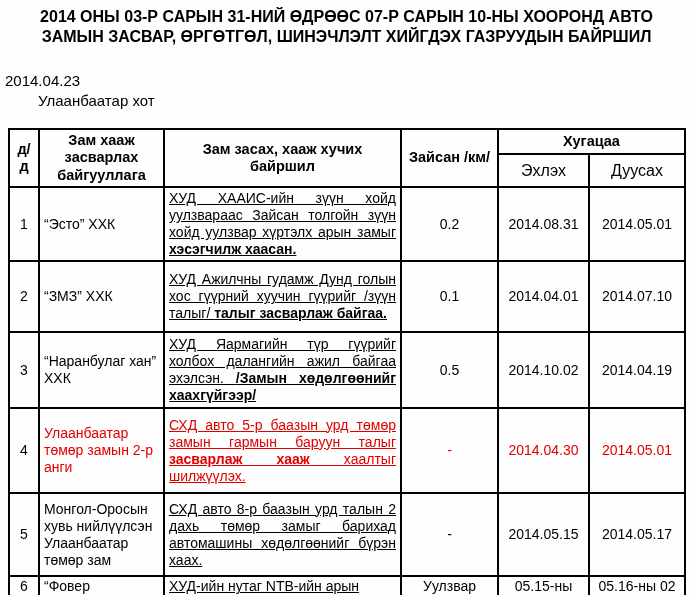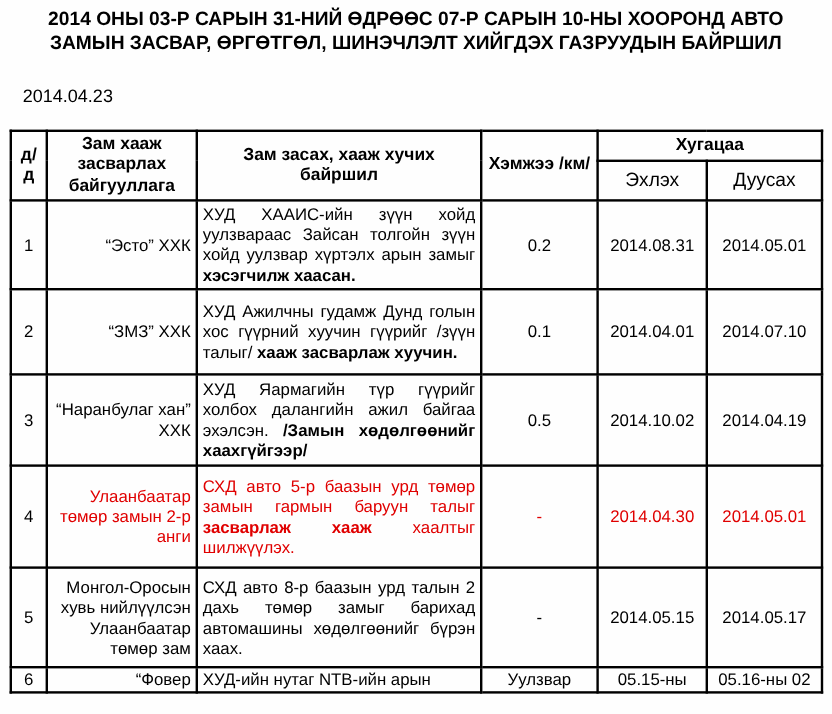--- a/index.html
+++ b/index.html
@@ -13,21 +13,21 @@
   }
   .page { width: 693px; height: 595px; overflow: hidden; }
   .title {
     font-size: 16px;
     font-weight: bold;
     text-align: center;
     line-height: 1.25;
     margin: 7px 26px 0 26px;
   }
   .meta { margin-top: 25px; font-size: 15px; line-height: 1.2; }
-  .doc-date { margin-left: 19px; }
+  .doc-date { margin-left: 5px; }
   .doc-city { margin-left: 38px; margin-top: 2px; }
   table.main {
     border-collapse: collapse;
     table-layout: fixed;
     width: 676px;
     margin: 18px 0 0 8px;
     font-size: 14px;
   }
   col.c-num   { width: 30px; }
   col.c-org   { width: 125px; }
@@ -44,78 +44,79 @@
   th {
     font-weight: bold;
     text-align: center;
     font-size: 14.5px;
     line-height: 1.2;
   }
   th.sub { font-weight: normal; font-size: 16px; height: 31px; }
   th.span-top { height: 24px; margin-left: 24px; }
   td { line-height: 17px; }
   td.num, td.size, td.date { text-align: center; }
-  td.org { text-align: right; }
-  td.loc { text-align: justify; }
+  td.org { text-align: left; }
+  td.loc { text-align: justify; text-decoration: underline; }
   .b { font-weight: bold; }
   tbody tr.red td { color: #e00000; }
   tbody tr.red td.num { color: #000; }
   tbody tr:nth-child(1) { height: 71px; }
   tbody tr:nth-child(2) { height: 71px; }
   tbody tr:nth-child(3) { height: 76px; }
   tbody tr:nth-child(4) { height: 85px; }
   tbody tr:nth-child(5) { height: 83px; }
   tbody tr:nth-child(6) { height: 20px; }
   tbody tr:nth-child(6) td { padding-top: 1px; padding-bottom: 1px; }
 </style>
 </head>
 <body>
 
 <div class="page">
   <div class="title">2014 ОНЫ 03-Р САРЫН 31-НИЙ ӨДРӨӨС 07-Р САРЫН 10-НЫ ХООРОНД АВТО ЗАМЫН ЗАСВАР, ӨРГӨТГӨЛ, ШИНЭЧЛЭЛТ ХИЙГДЭХ ГАЗРУУДЫН БАЙРШИЛ</div>
 
   <div class="meta">
     <div class="doc-date">2014.04.23</div>
+    <div class="doc-city">Улаанбаатар хот</div>
   </div>
 
   <table class="main">
     <colgroup>
       <col class="c-num">
         <col class="c-org">
         <col class="c-loc">
       <col class="c-size">
         <col class="c-start">
         <col class="c-end">
     </colgroup>
     <thead>
       <tr>
         <th rowspan="2">д/д</th>
         <th rowspan="2">Зам хааж засварлах байгууллага</th>
         <th rowspan="2">Зам засах, хааж хучих байршил</th>
-        <th rowspan="2">Хэмжээ /км/</th>
+        <th rowspan="2">Зайсан /км/</th>
         <th colspan="2" class="span-top">Хугацаа</th>
       </tr>
       <tr>
         <th class="sub">Эхлэх</th>
         <th class="sub">Дуусах</th>
       </tr>
     </thead>
     <tbody>
         <tr>
           <td class="num"><span>1</span></td>
           <td class="org"><span>“Эсто” ХХК</span></td>
           <td class="loc"><span>ХУД ХААИС-ийн зүүн хойд уулзвараас Зайсан толгойн зүүн хойд уулзвар хүртэлх арын замыг </span><span class="b">хэсэгчилж хаасан.</span></td>
           <td class="size"><span>0.2</span></td>
           <td class="date"><span>2014.08.31</span></td>
           <td class="date"><span>2014.05.01</span></td>
         </tr>
         <tr>
           <td class="num"><span>2</span></td>
           <td class="org"><span>“ЗМЗ” ХХК</span></td>
-          <td class="loc"><span>ХУД Ажилчны гудамж Дунд голын хос гүүрний хуучин гүүрийг /зүүн талыг/ </span><span class="b">хааж засварлаж хуучин.</span></td>
+          <td class="loc"><span>ХУД Ажилчны гудамж Дунд голын хос гүүрний хуучин гүүрийг /зүүн талыг/ </span><span class="b">талыг засварлаж байгаа.</span></td>
           <td class="size"><span>0.1</span></td>
           <td class="date"><span>2014.04.01</span></td>
           <td class="date"><span>2014.07.10</span></td>
         </tr>
         <tr>
           <td class="num"><span>3</span></td>
           <td class="org"><span>“Наранбулаг хан” ХХК</span></td>
           <td class="loc"><span>ХУД Яармагийн түр гүүрийг холбох далангийн ажил байгаа эхэлсэн. </span><span class="b">/Замын хөдөлгөөнийг хаахгүйгээр/</span></td>
           <td class="size"><span>0.5</span></td>
           <td class="date"><span>2014.10.02</span></td>

